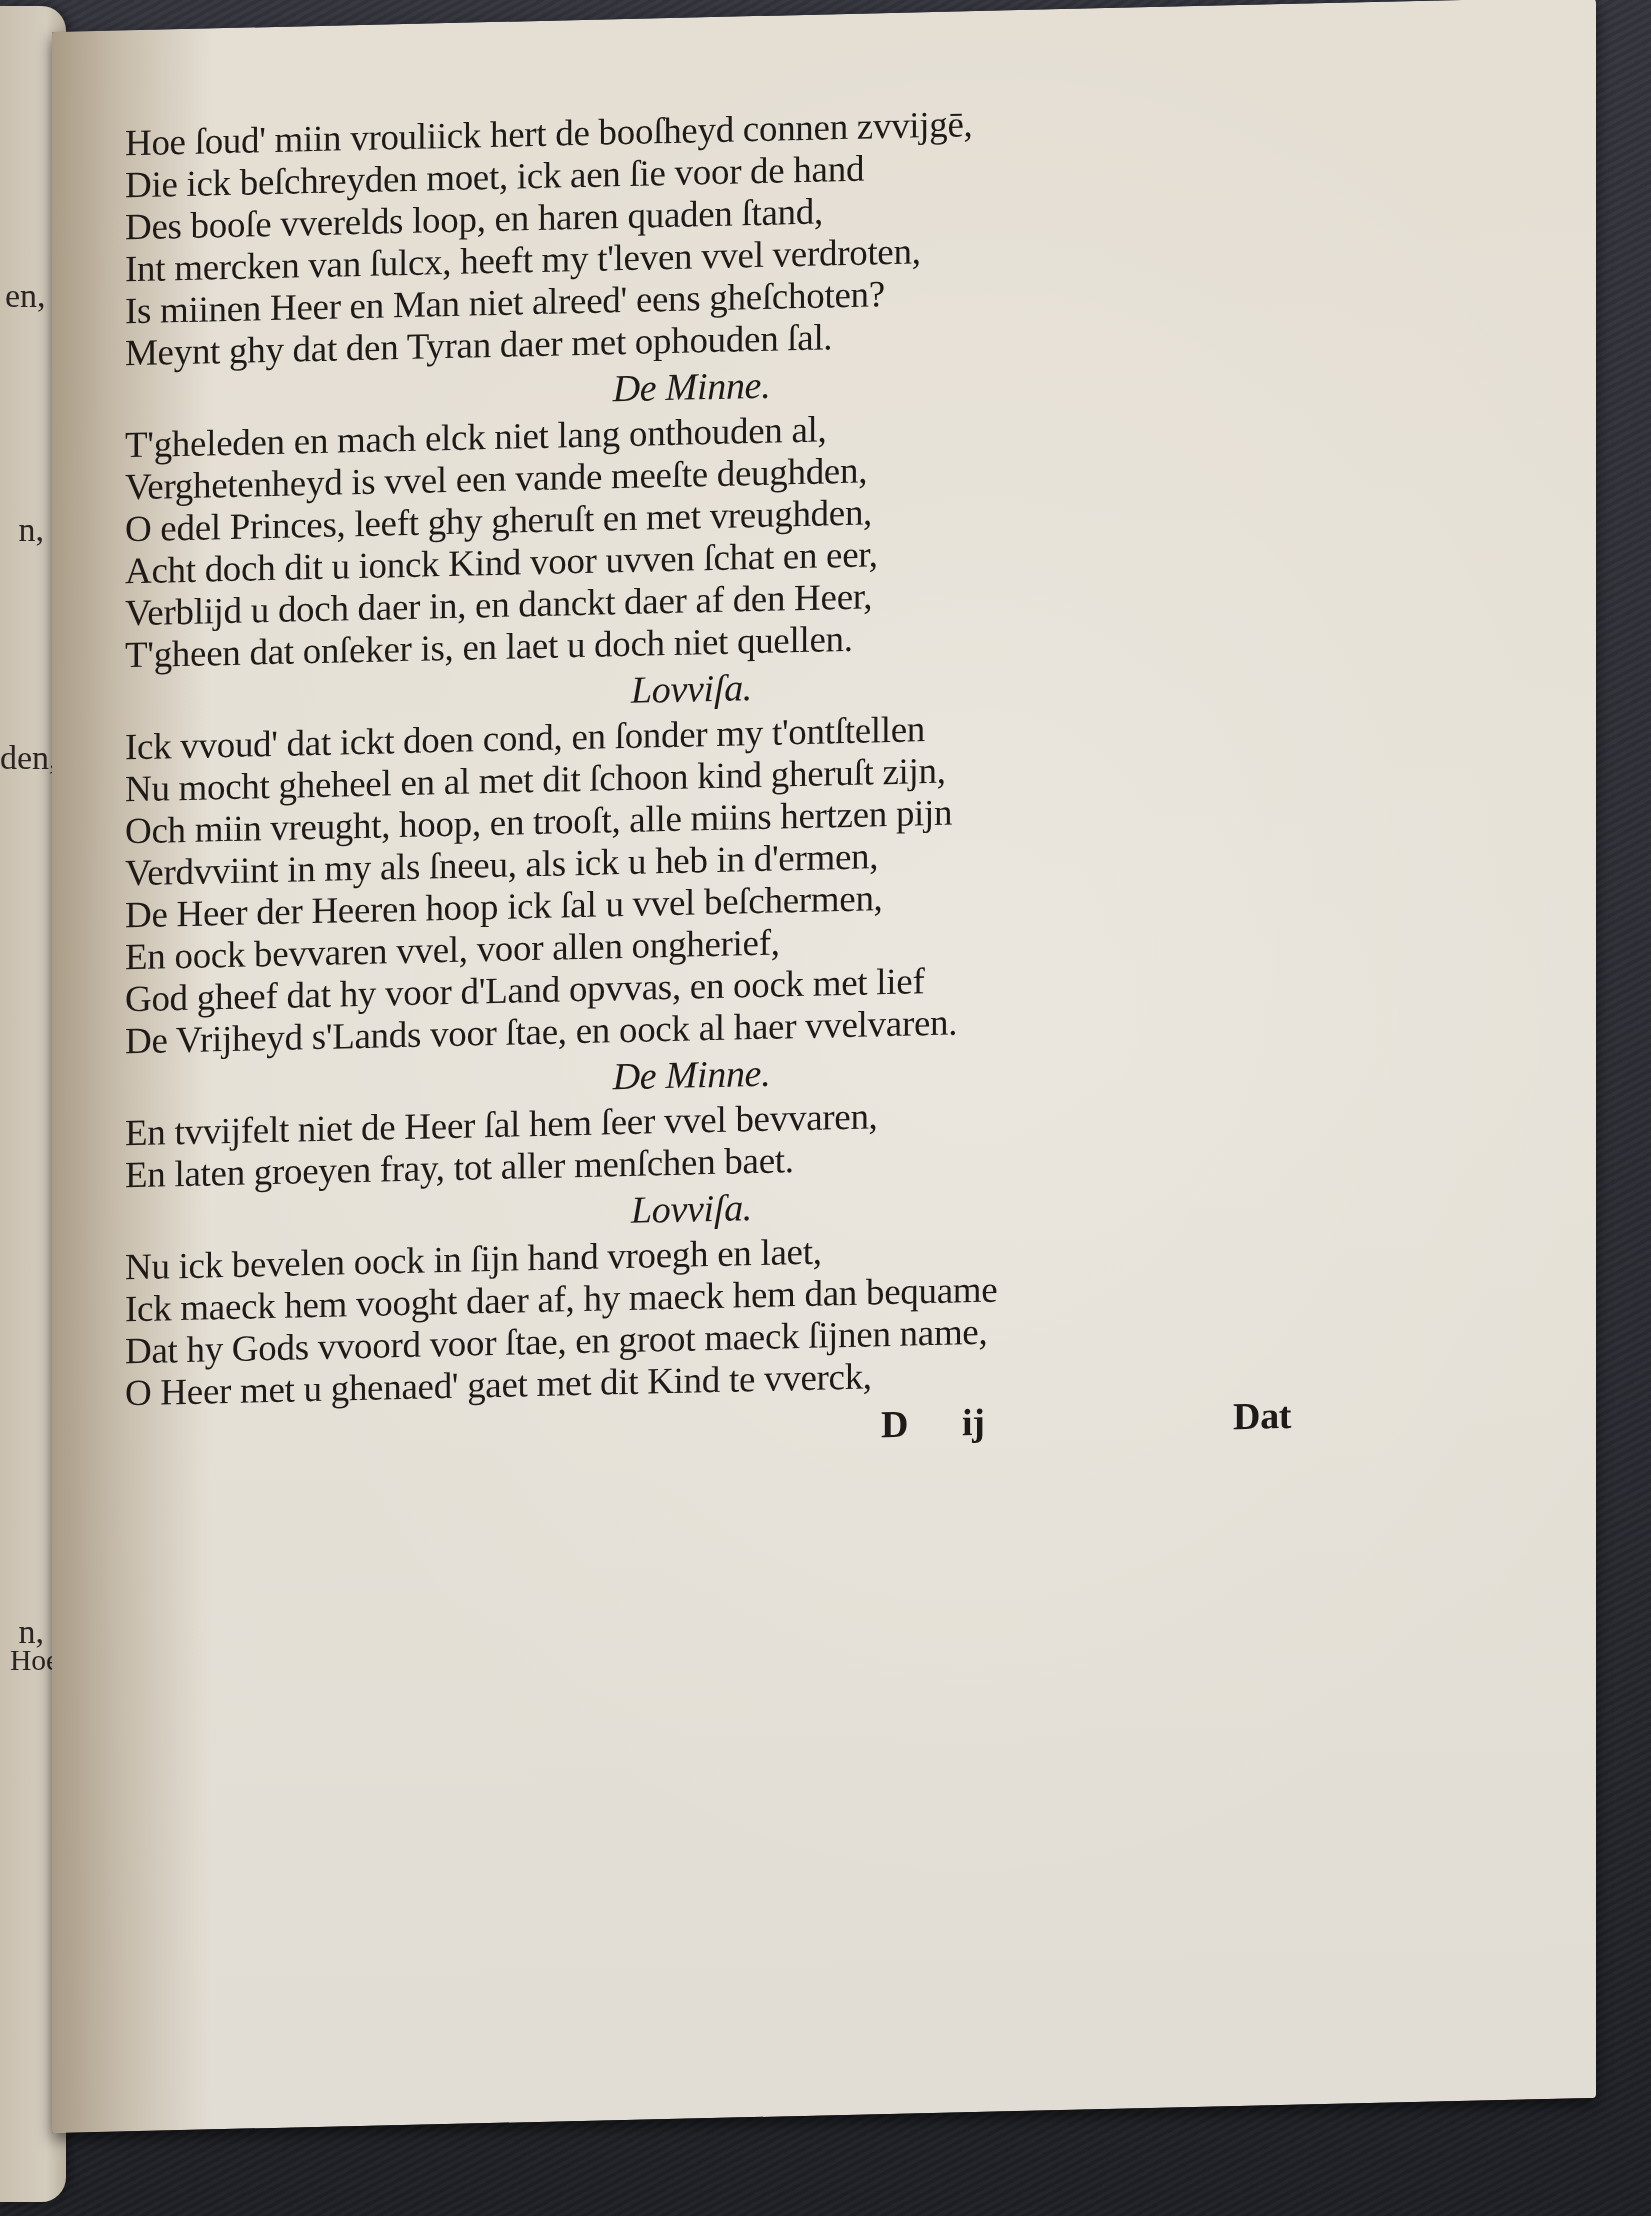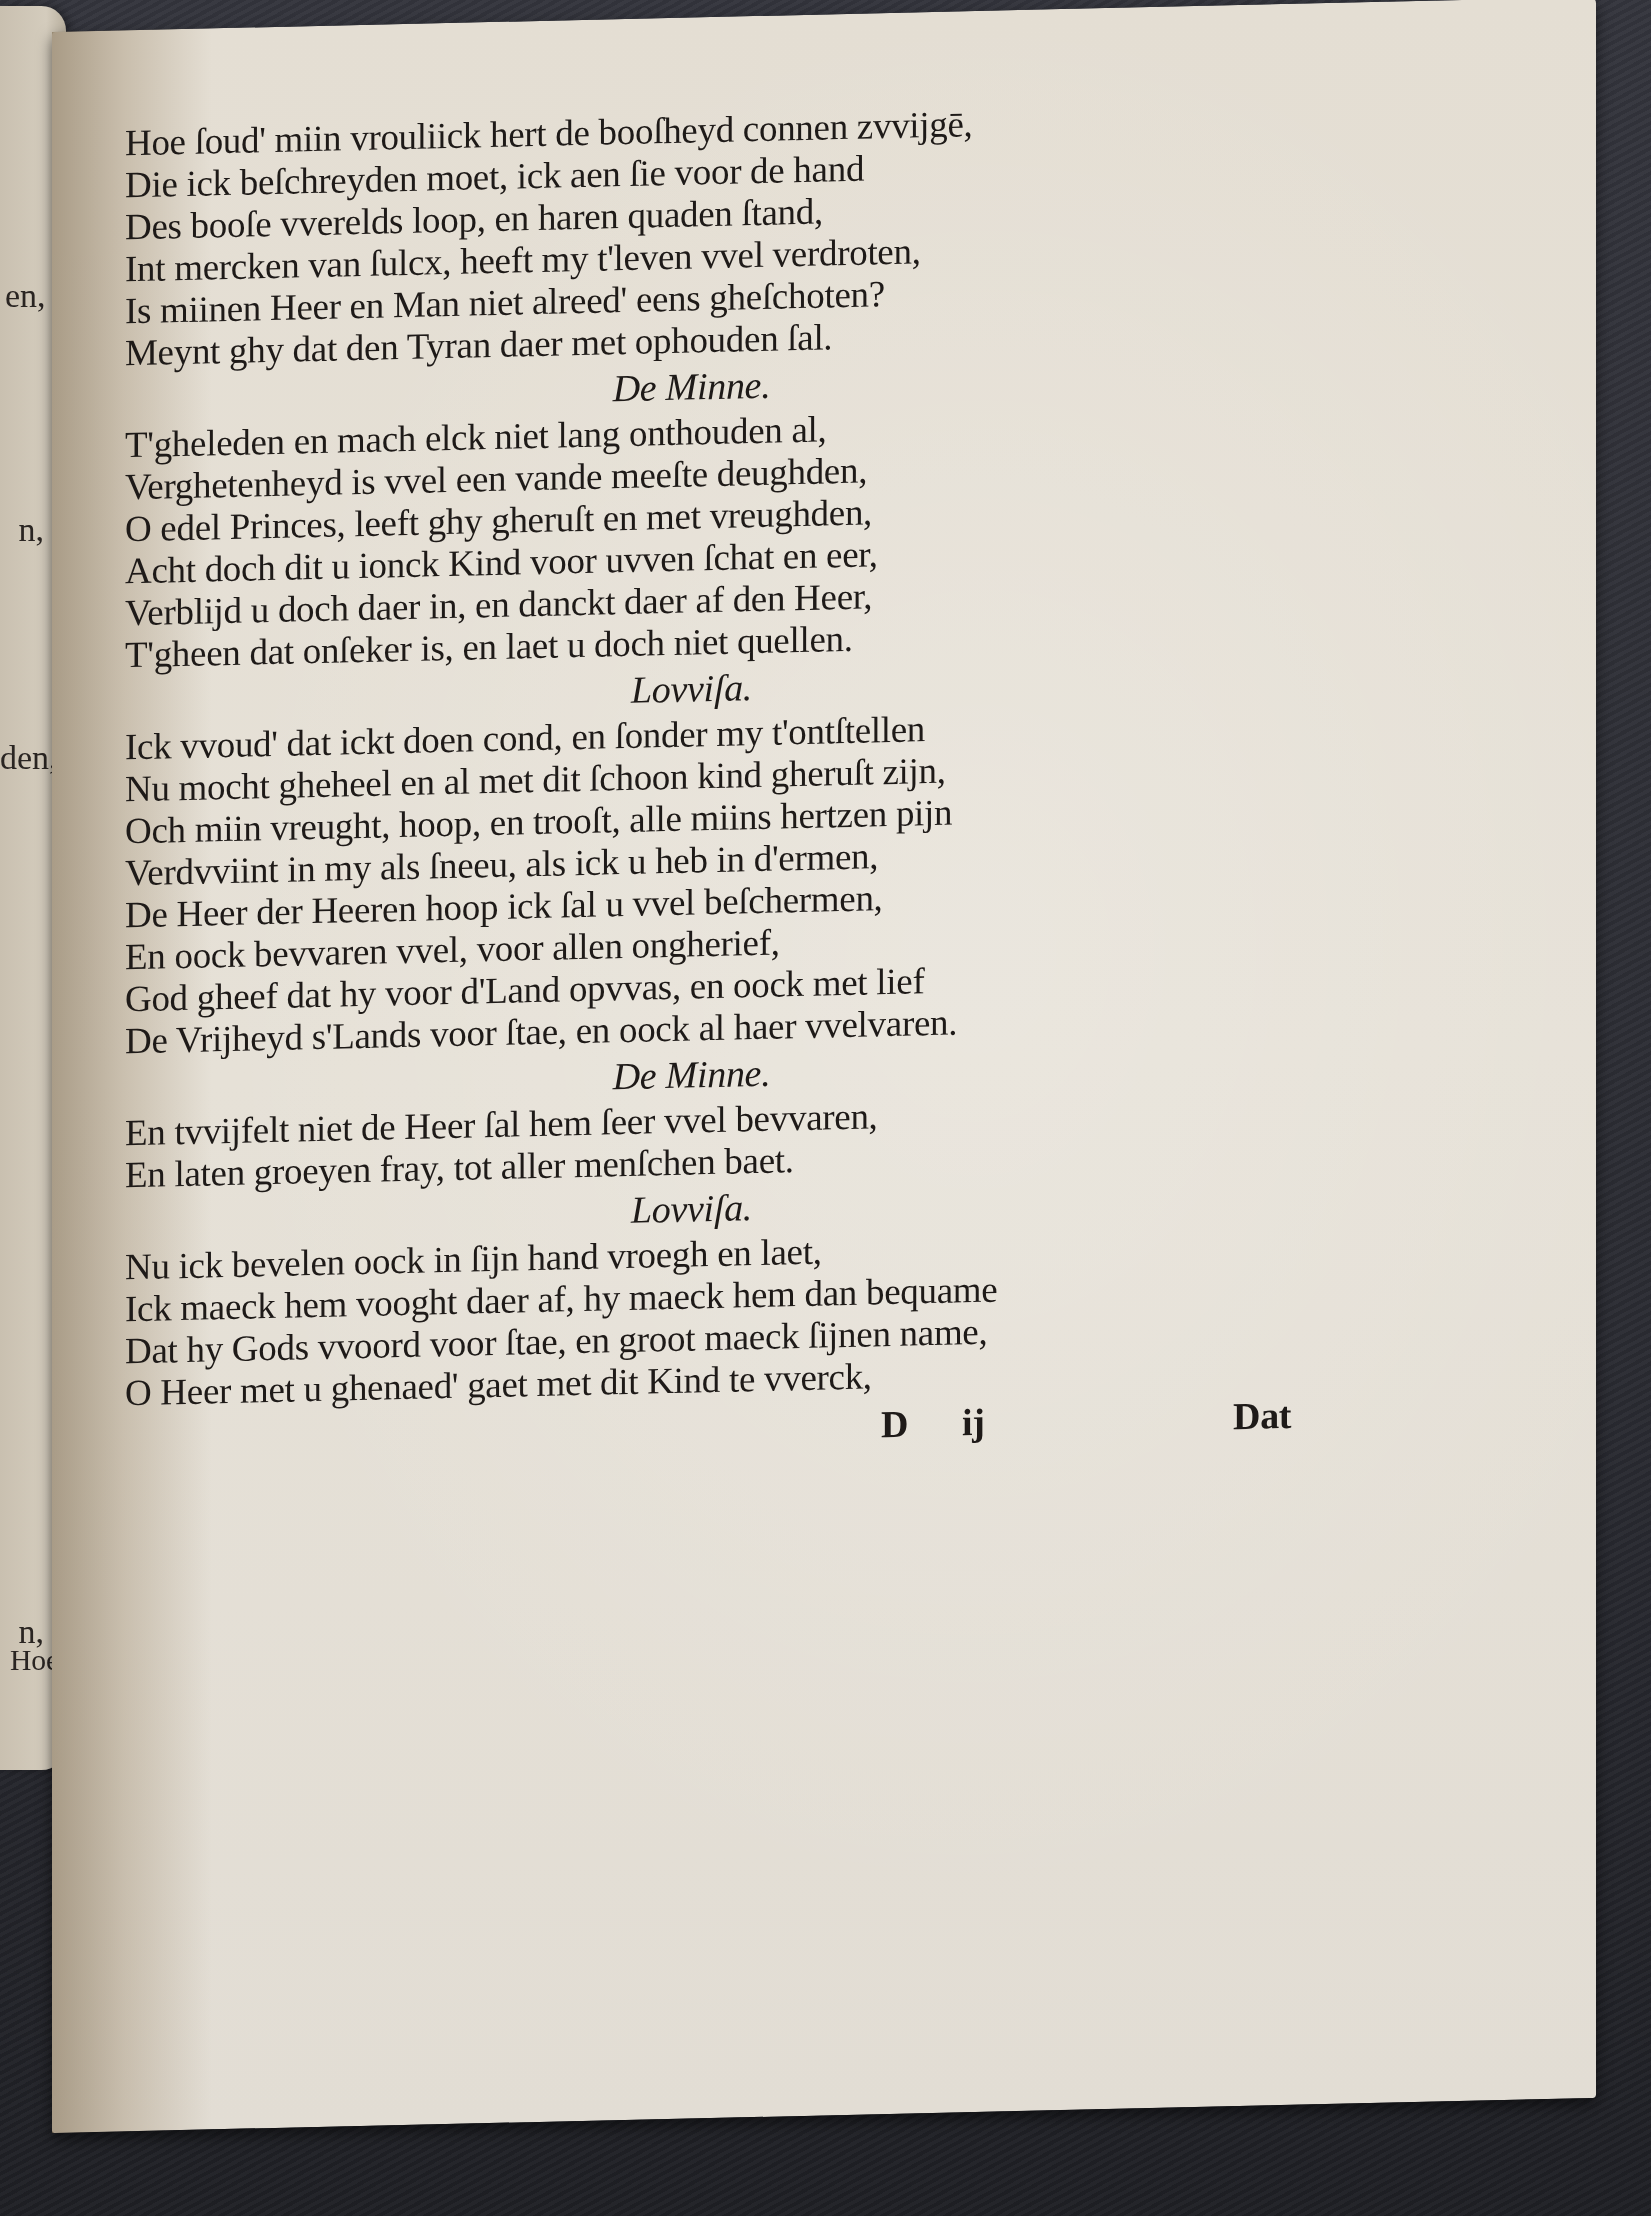--- a/index.html
+++ b/index.html
@@ -19,21 +19,21 @@
     inset: 0;
     background:
       repeating-linear-gradient(-28deg, rgba(255,255,255,0.025) 0 3.7px, rgba(0,0,0,0.05) 3.7px 7.4px),
       linear-gradient(180deg, #34353d 0%, #2b2c33 60%, #1f2025 100%);
   }
   .left-page {
     position: absolute;
     left: 0;
     top: 6.2px;
     width: 66px;
-    height: 1764px;
+    height: 2196px;
     background: linear-gradient(90deg, #c9c0b0 0%, #d4ccbd 70%, #b9b09f 100%);
     border-radius: 0 24.6px 24.6px 0;
     box-shadow: 3.7px 0 8.6px rgba(0,0,0,0.35);
     overflow: hidden;
   }
   .left-fragment {
     position: absolute;
     font-size: 34px;
     color: #2a2522;
     white-space: nowrap;

